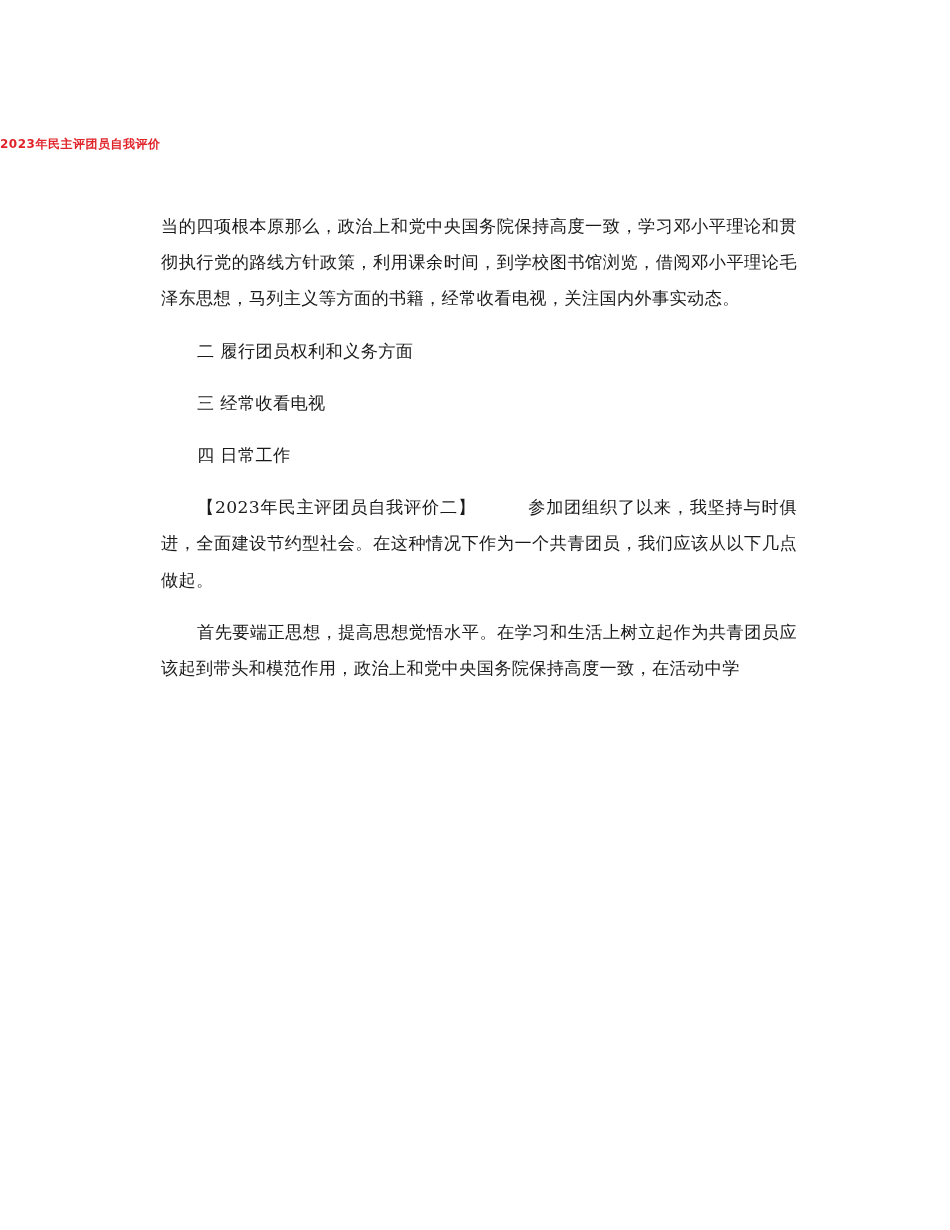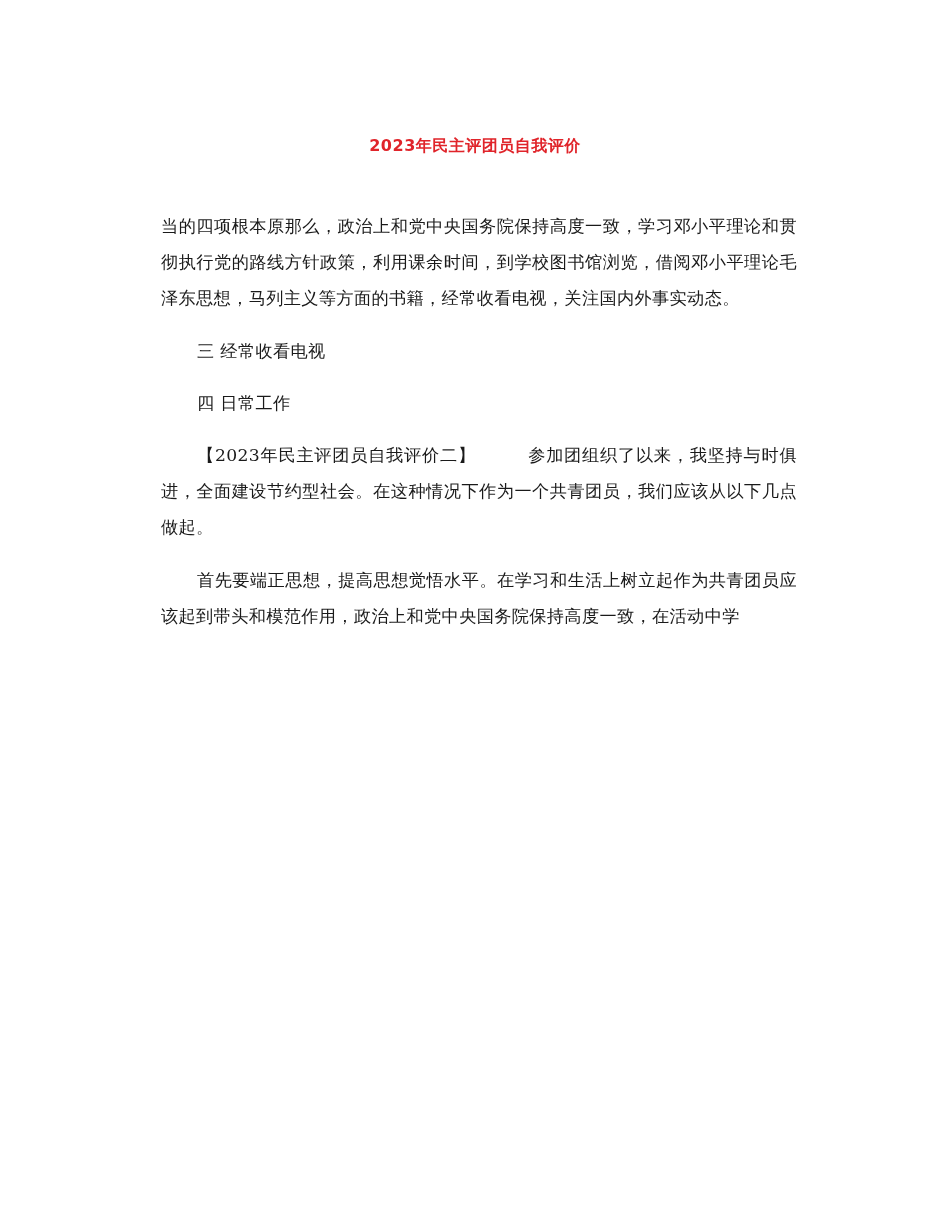--- a/index.html
+++ b/index.html
@@ -1,33 +1,34 @@
 <!DOCTYPE html>
 <html><head>
 <meta charset="utf-8">
 <style>
   html, body { margin: 0; padding: 0; background: #ffffff; }
   body { width: 950px; height: 1230px; position: relative; overflow: hidden;
          font-family: "DejaVu Serif", "Liberation Serif", serif; color: #1a1a1a; }
   .page { position: absolute; left: 0; top: 0; width: 950px; height: 1230px; }
-  .title { position: absolute; top: 136px; left: 0; width: 950px; text-align: center;
-           font-size: 16px; font-weight: bold; color: #e0242a; letter-spacing: 0.5px;
+  .title { position: absolute; top: 136px; left: 0; width: 950px; 
+           font-size: 12px; font-weight: bold; color: #e0242a; letter-spacing: 0.5px;
            font-family: "DejaVu Sans", "Liberation Sans", sans-serif; }
   .body { position: absolute; top: 192px; left: 145px; width: 668px;
           font-size: 17.2px; line-height: 36.2px; letter-spacing: 0.35px; }
   .p { margin: 16px; text-align: justify; text-align-last: left; }
   .indent { text-indent: 36px; }
   .gap { display: inline-block; width: 52px; }
 </style>
 </head>
 <body>
 
 <div class="page">
   <div class="title">2023年民主评团员自我评价</div>
 
   <div class="body">
     <p class="p">当的四项根本原那么，政治上和党中央国务院保持高度一致，学习邓小平理论和贯彻执行党的路线方针政策，利用课余时间，到学校图书馆浏览，借阅邓小平理论毛泽东思想，马列主义等方面的书籍，经常收看电视，关注国内外事实动态。</p>
+    <p class="p indent">二 履行团员权利和义务方面</p>
     <p class="p indent">三 经常收看电视</p>
     <p class="p indent">四 日常工作</p>
     <p class="p indent"><span>【2023年民主评团员自我评价二】</span><span class="gap"></span><span>参加团组织了以来，我坚持与时俱进，全面建设节约型社会。在这种情况下作为一个共青团员，我们应该从以下几点做起。</span></p>
     <p class="p indent">首先要端正思想，提高思想觉悟水平。在学习和生活上树立起作为共青团员应该起到带头和模范作用，政治上和党中央国务院保持高度一致，在活动中学</p>
   </div>
 </div>
 
 </body></html>

